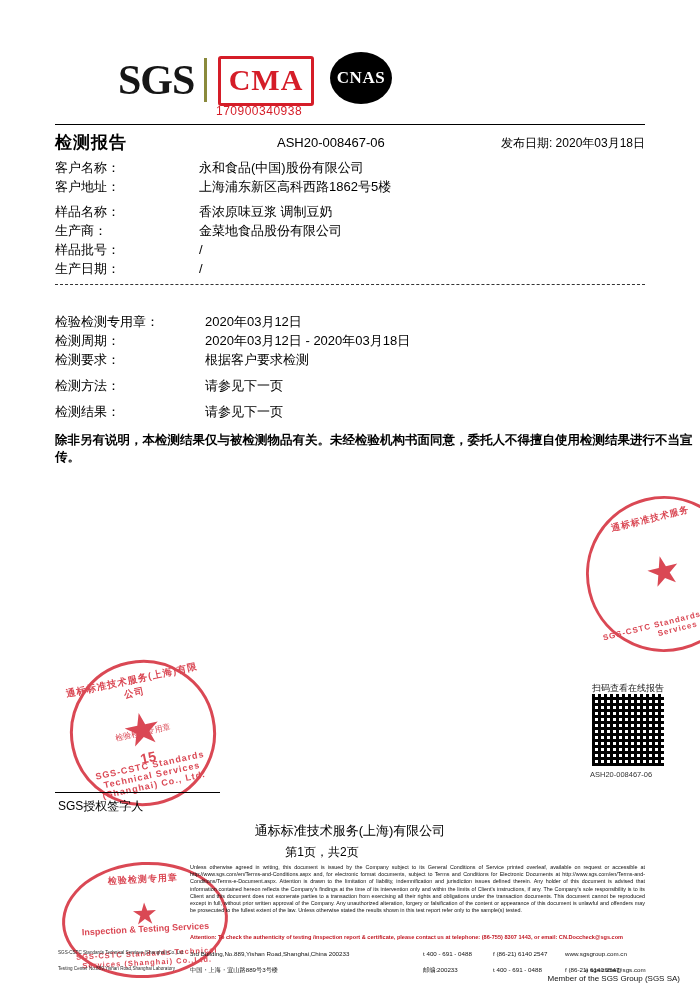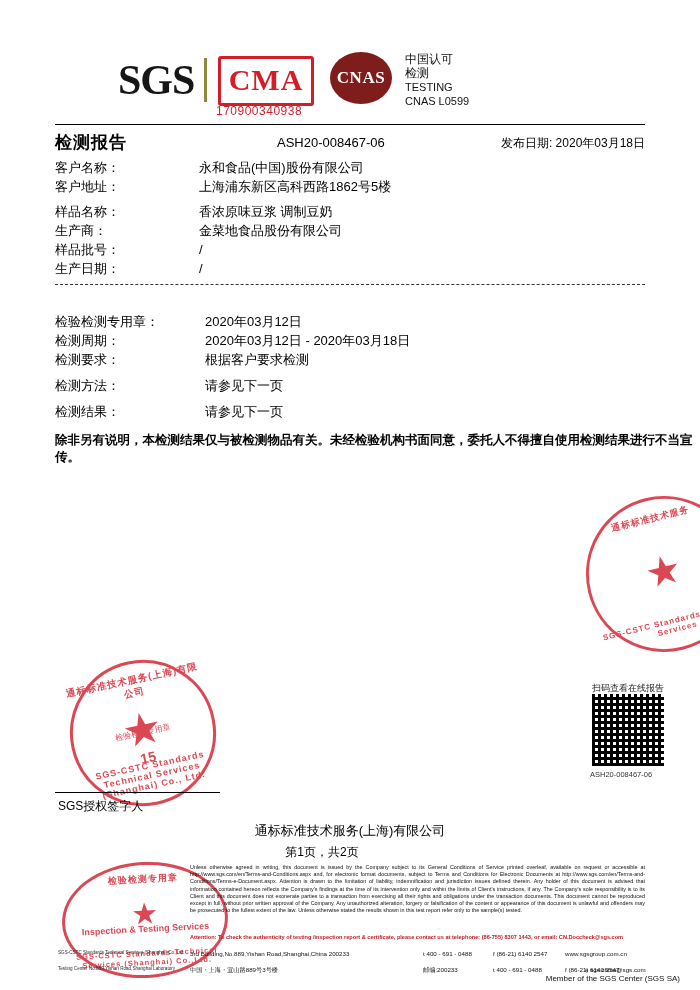--- a/index.html
+++ b/index.html
@@ -66,21 +66,21 @@
     font-size: 12px;
     letter-spacing: 0.5px;
   }
   .cnas-circle {
     position: absolute;
     left: 330px;
     top: 24px;
     width: 62px;
     height: 52px;
     border-radius: 50%;
-    background: #7f1d1d;
+    background: #000000;
     color: #fff;
     font-family: "Liberation Serif", serif;
     font-weight: bold;
     font-size: 17px;
     text-align: center;
     line-height: 52px;
     letter-spacing: 0.5px;
   }
   .cnas-text {
     position: absolute;
@@ -394,26 +394,20 @@
 </head>
 <body>
 
 <div class="page">
 
   <div class="header">
     <div class="sgs-logo">SGS</div>
     <div class="cma-box">CMA</div>
     <div class="cma-num">170900340938</div>
     <div class="cnas-circle">CNAS</div>
-    <div class="cnas-text">
-      <div class="cn">中国认可</div>
-      <div class="cn">检测</div>
-      <div>TESTING</div>
-      <div>CNAS L0599</div>
-    </div>
   </div>
 
   <div class="rule top"></div>
 
   <div class="title-row">
     <div class="doc-title">检测报告</div>
     <div class="doc-no">ASH20-008467-06</div>
     <div class="issue-date">发布日期: 2020年03月18日</div>
   </div>
 
@@ -503,15 +497,15 @@
     <span class="c3">t  400 - 691 - 0488</span>
     <span class="c4">f  (86-21) 6140 2547</span>
   </div>
   <div class="addr" style="top:966px;left:585px;width:120px;">
     <span class="c1">e  sgs.china@sgs.com</span>
   </div>
 
   <div class="stamp-caption sc1">SGS-CSTC Standards Technical Services (Shanghai) Co.,Ltd.</div>
   <div class="stamp-caption sc2">Testing Center No.889,Yishan Road,Shanghai Laboratory</div>
 
-  <div class="member">Member of the SGS Center (SGS SA)</div>
+  <div class="member">Member of the SGS Group (SGS SA)</div>
 
 </div>
 
 </body></html>

